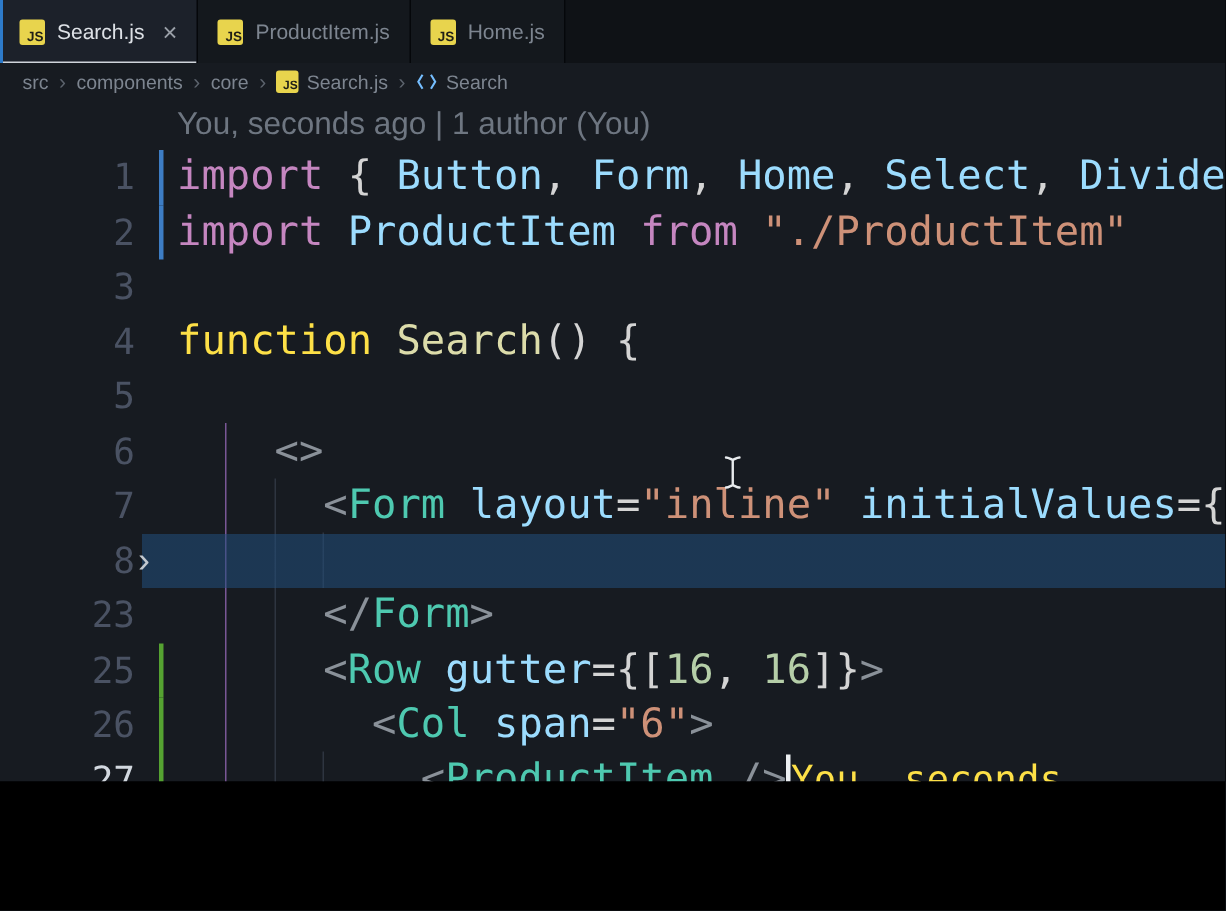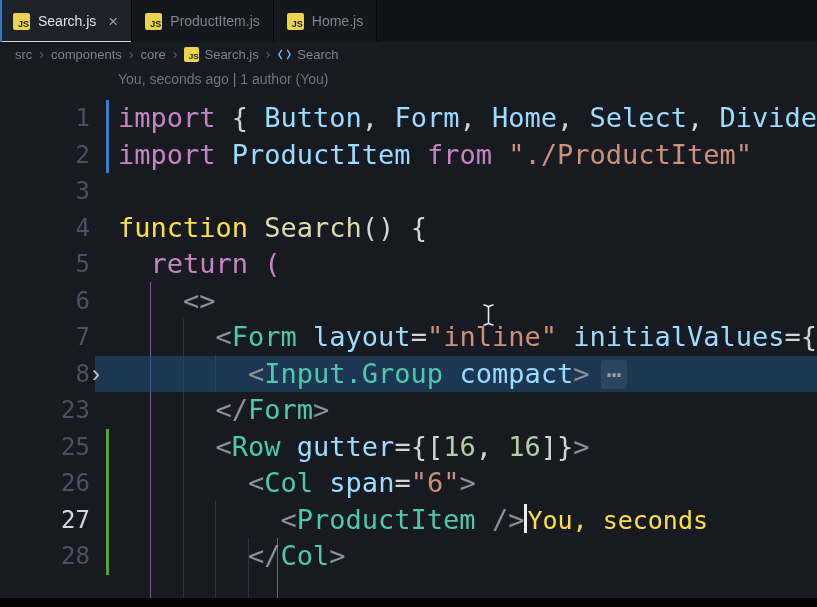--- a/index.html
+++ b/index.html
@@ -1,16 +1,16 @@
 <!DOCTYPE html>
 <html><head>
 <meta charset="utf-8">
 <style>
   html,body{margin:0;padding:0;background:#000;}
-  .window{position:relative;width:817px;height:598px;background:#171b21;overflow:hidden;
+  .window{position:relative;width:817px;height:521px;background:#171b21;overflow:hidden;
           font-family:"Liberation Sans",sans-serif;}
 
   
   .tabbar{position:absolute;top:0;left:0;right:0;height:42px;background:#0f1216;display:flex;align-items:stretch;}
   .tabedge{position:absolute;left:0;top:0;width:2px;height:42px;background:#2d7ac9;z-index:3;}
   .tab{display:flex;align-items:center;gap:8px;padding:0 13px;background:#14181d;color:#7d8590;
        font-size:14px;border-right:1px solid #05070a;cursor:pointer;white-space:nowrap;}
   .tab.active{background:#1c212a;color:#dde1e6;box-shadow:inset 0 -1px 0 #cfd4da;}
   .jsicon{width:17px;height:17px;background:#e8d44d;color:#1f1e17;font-weight:bold;font-size:9px;
           display:flex;align-items:flex-end;justify-content:flex-end;padding:1px;box-sizing:border-box;
@@ -19,21 +19,21 @@
   .tclose{font-size:17px;color:#9aa0a8;margin-left:4px;line-height:1;}
 
   
   .breadcrumbs{position:absolute;top:42px;left:0;right:0;height:24px;display:flex;align-items:center;
                padding-left:15px;gap:7px;color:#7d8590;font-size:13px;background:#171b21;}
   .bitem{display:flex;align-items:flex-end;gap:5px;cursor:pointer;}
   .bsep{color:#5c636d;font-size:14px;}
   .symicon{display:flex;align-items:center;}
 
   
-  .codelens{position:absolute;left:118px;top:71px;font-size:14px;color:#6e7681;cursor:pointer;z-index:2;}
+  .codelens{position:absolute;left:118px;top:71px;font-size:21px;color:#6e7681;cursor:pointer;z-index:2;}
 
   
   .guide{position:absolute;width:1px;z-index:0;}
   .guide.g-gray{background:#2e3540;}
   .guide.g-purple{background:#7a5796;}
 
   
   .lines{position:absolute;top:100px;left:0;right:0;z-index:1;}
   .line{display:flex;align-items:stretch;height:36.5px;position:relative;}
   .line.hl{background:linear-gradient(90deg, rgba(0,0,0,0) 0 95px, rgba(33,78,124,0.55) 95px);}
@@ -143,38 +143,36 @@
         <span class="code"></span>
       </div>
       <div class="line">
         <span class="ln">4</span>
         <span class="gut"></span>
         <span class="code"><span class="tk-kwb">function </span><span class="tk-fn">Search</span><span class="tk-pun">() {</span></span>
       </div>
       <div class="line">
         <span class="ln">5</span>
         <span class="gut"></span>
-        <span class="code"><span class="tk-pun">  </span><span class="tk-kw">return </span><span class="tk-kw">(</span></span>
       </div>
       <div class="line">
         <span class="ln">6</span>
         <span class="gut"></span>
         <span class="code"><span class="tk-brk">    &lt;&gt;</span></span>
       </div>
       <div class="line">
         <span class="ln">7</span>
         <span class="gut"></span>
         <span class="code"><span class="tk-brk">      &lt;</span><span class="tk-tag">Form</span><span class="tk-pun"> </span><span class="tk-attr">layout</span><span class="tk-pun">=</span><span class="tk-str">"inline"</span><span class="tk-pun"> </span><span class="tk-attr">initialValues</span><span class="tk-pun">={</span></span>
       </div>
       <div class="line hl">
         <span class="ln">8</span>
         <span class="gut">
           <span class="chev">›</span>
         </span>
-        <span class="code"><span class="tk-brk">        &lt;</span><span class="tk-tag">Input.Group</span><span class="tk-pun"> </span><span class="tk-attr">compact</span><span class="tk-brk">&gt;</span><span class="fold">⋯</span></span>
       </div>
       <div class="line">
         <span class="ln">23</span>
         <span class="gut"></span>
         <span class="code"><span class="tk-brk">      &lt;/</span><span class="tk-tag">Form</span><span class="tk-brk">&gt;</span></span>
       </div>
       <div class="line">
         <span class="ln">25</span>
         <span class="gut">
           <span class="deco added"></span>

